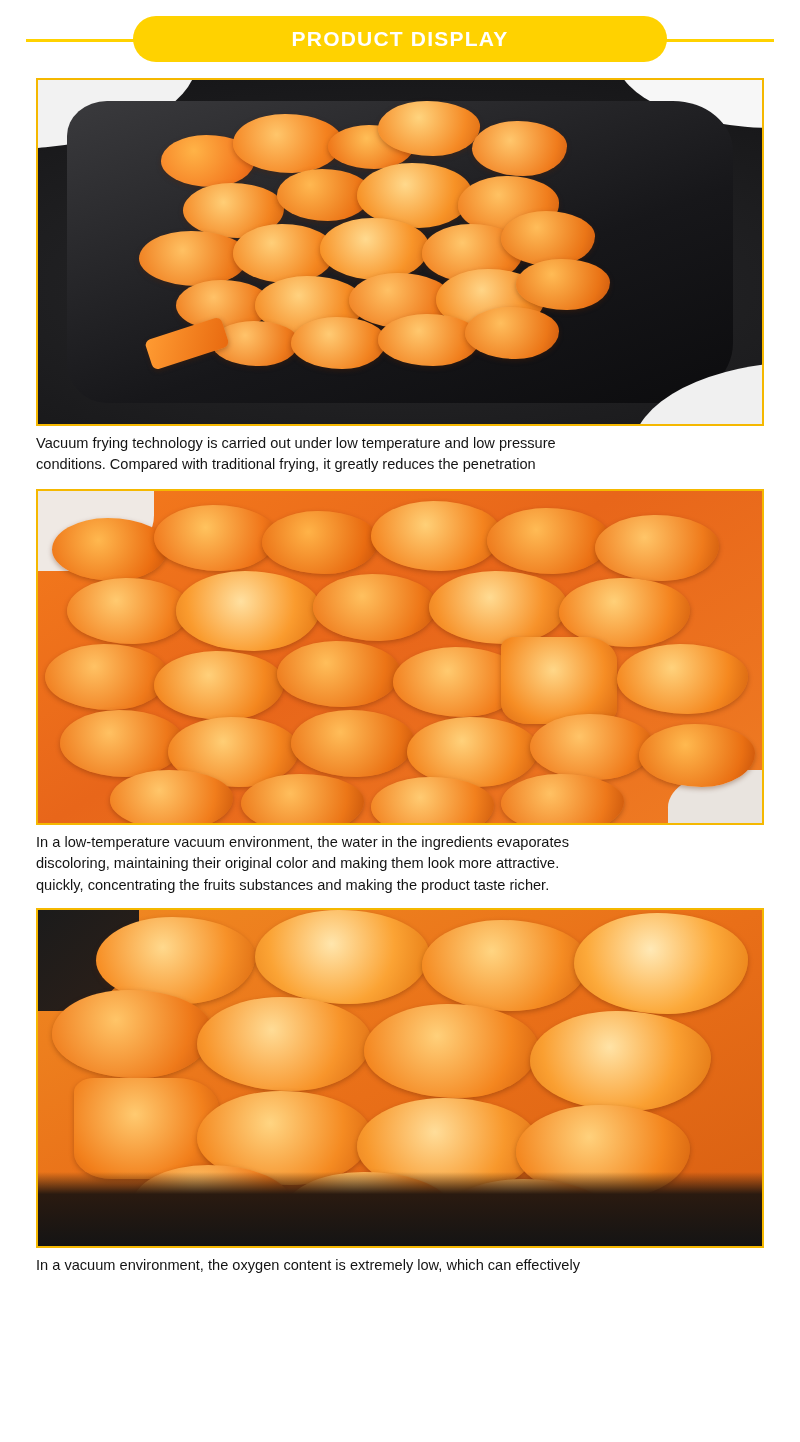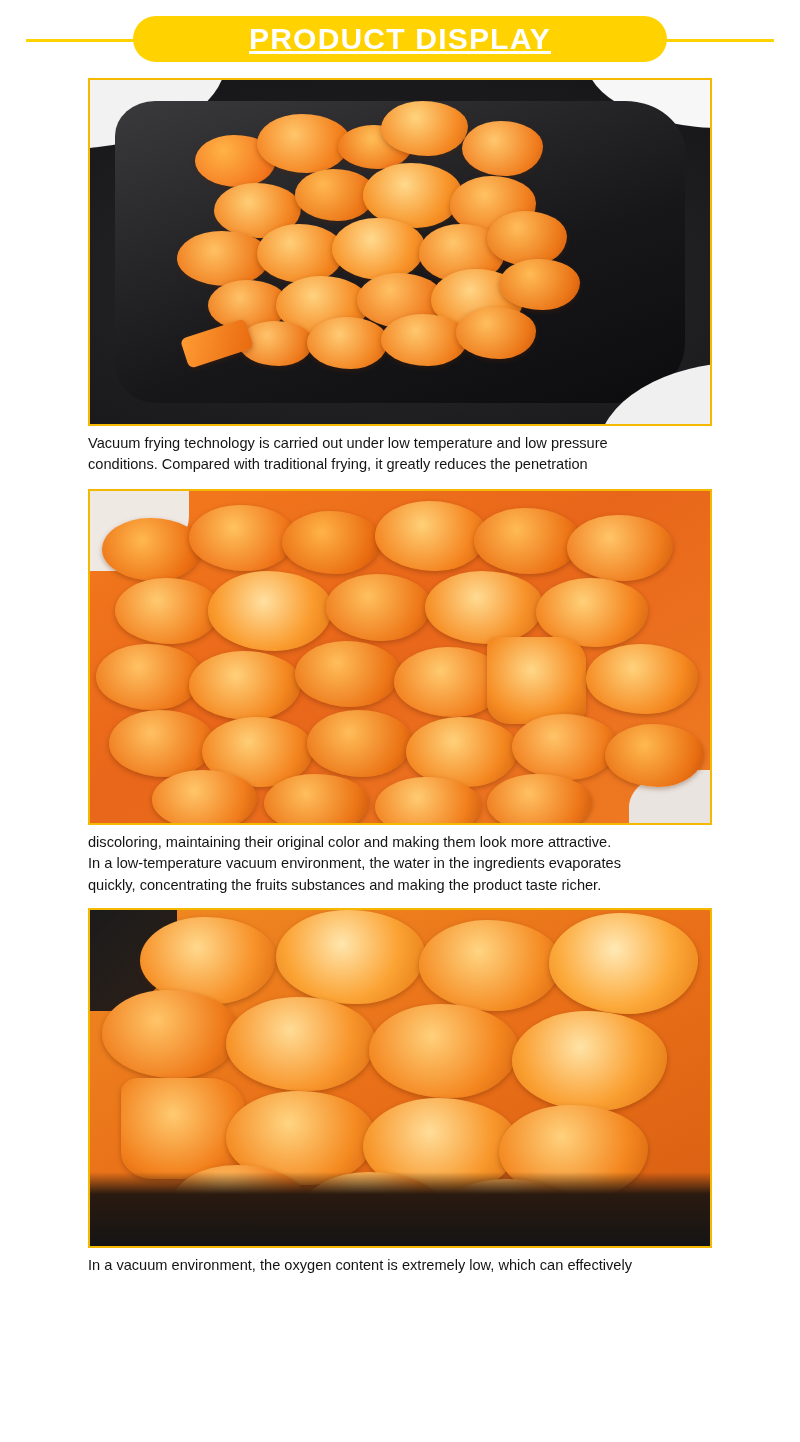--- a/index.html
+++ b/index.html
@@ -39,29 +39,28 @@
     width: 534px;
     height: 46px;
     background: #ffd200;
     border-radius: 23px;
     display: flex;
     align-items: center;
     justify-content: center;
   }
   .header-title {
     color: #ffffff;
-    font-size: 30px;
+    font-size: 21px;
     font-weight: bold;
     letter-spacing: 1.2px;
-    text-decoration: underline;
   }
 
   
   .section {
-    padding: 0 88px;
+    padding: 0 36px;
   }
   .photo-frame {
     border: 2px solid #f5b800;
     padding: 0;
     overflow: hidden;
     position: relative;
     background: #fff;
   }
   .photo-frame.p1 { height: 348px; }
   .photo-frame.p2 { height: 336px; }
@@ -229,22 +228,22 @@
         <div class="chip" style="left:68%;top:67%;width:17%;height:20%;background:radial-gradient(circle at 40% 34%,#ffc468,#f07b1b 67%,#c8550b);"></div>
         <div class="chip" style="left:83%;top:70%;width:16%;height:19%;background:radial-gradient(circle at 40% 33%,#ffb94f,#ea7013 70%,#bf4c09);"></div>
         <div class="chip" style="left:10%;top:84%;width:17%;height:18%;background:radial-gradient(circle at 40% 34%,#ffc66a,#f17d1c 67%,#c9560b);"></div>
         <div class="chip" style="left:28%;top:85%;width:17%;height:18%;background:radial-gradient(circle at 40% 33%,#ffbe5c,#ec7617 68%,#c3510a);"></div>
         <div class="chip" style="left:46%;top:86%;width:17%;height:18%;background:radial-gradient(circle at 40% 34%,#ffcb72,#f2801d 66%,#ca570c);"></div>
         <div class="chip" style="left:64%;top:85%;width:17%;height:18%;background:radial-gradient(circle at 40% 33%,#ffc163,#ee781a 67%,#c5520a);"></div>
       </div>
     </div>
   </div>
   <div class="caption c2">
+    <div>In a low-temperature vacuum environment, the water in the ingredients evaporates</div>
     <div>discoloring, maintaining their original color and making them look more attractive.</div>
-    <div>In a low-temperature vacuum environment, the water in the ingredients evaporates</div>
     <div>quickly, concentrating the fruits substances and making the product taste richer.</div>
   </div>
 </div>
 
 <div class="gap-b"></div>
 
 <div class="section">
   <div class="photo-frame p3">
     <div class="photo">
       <div class="darktl"></div>

